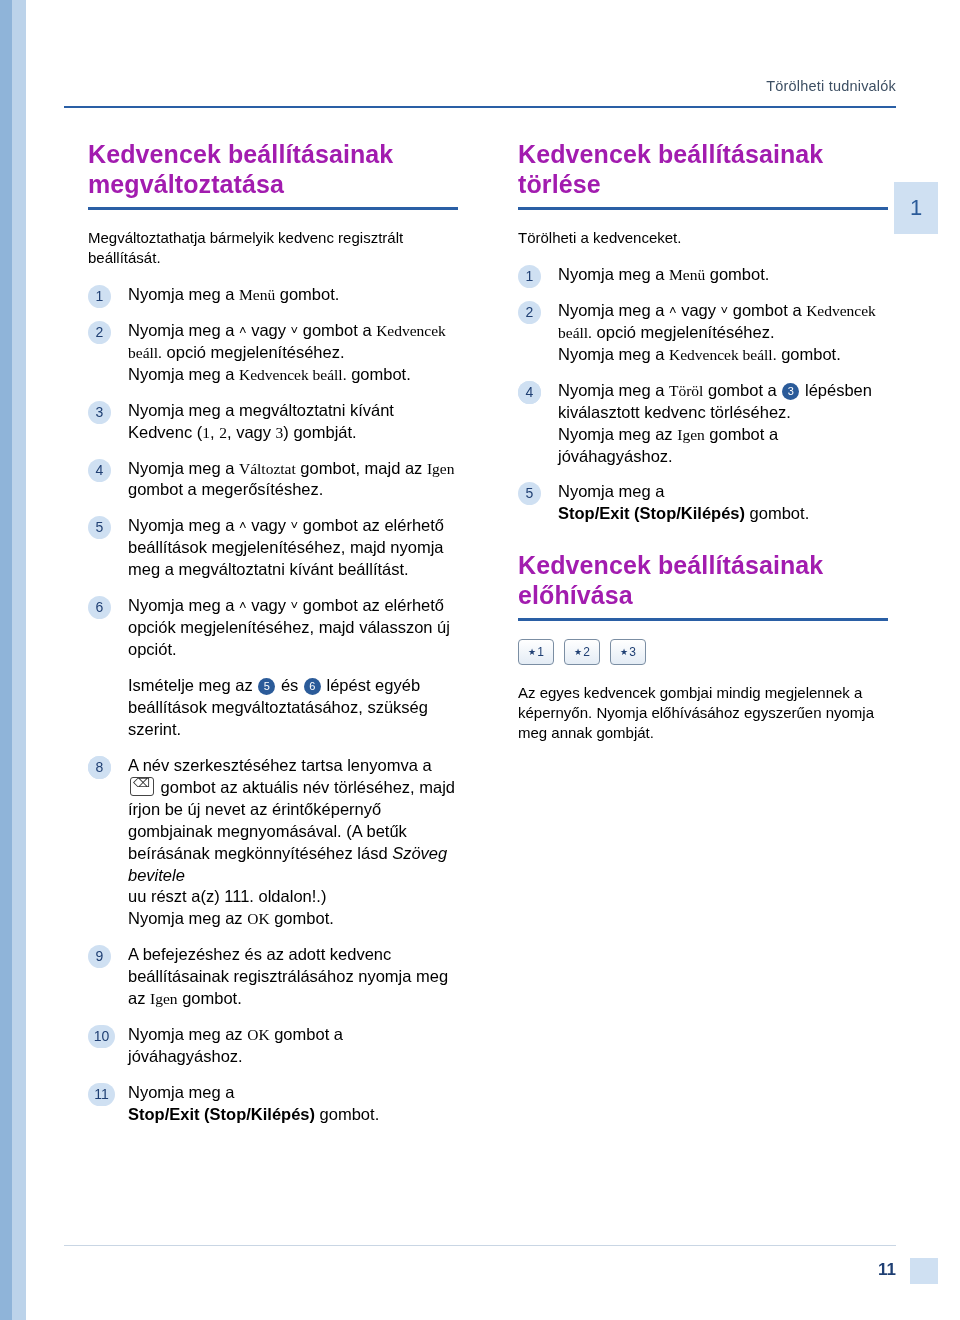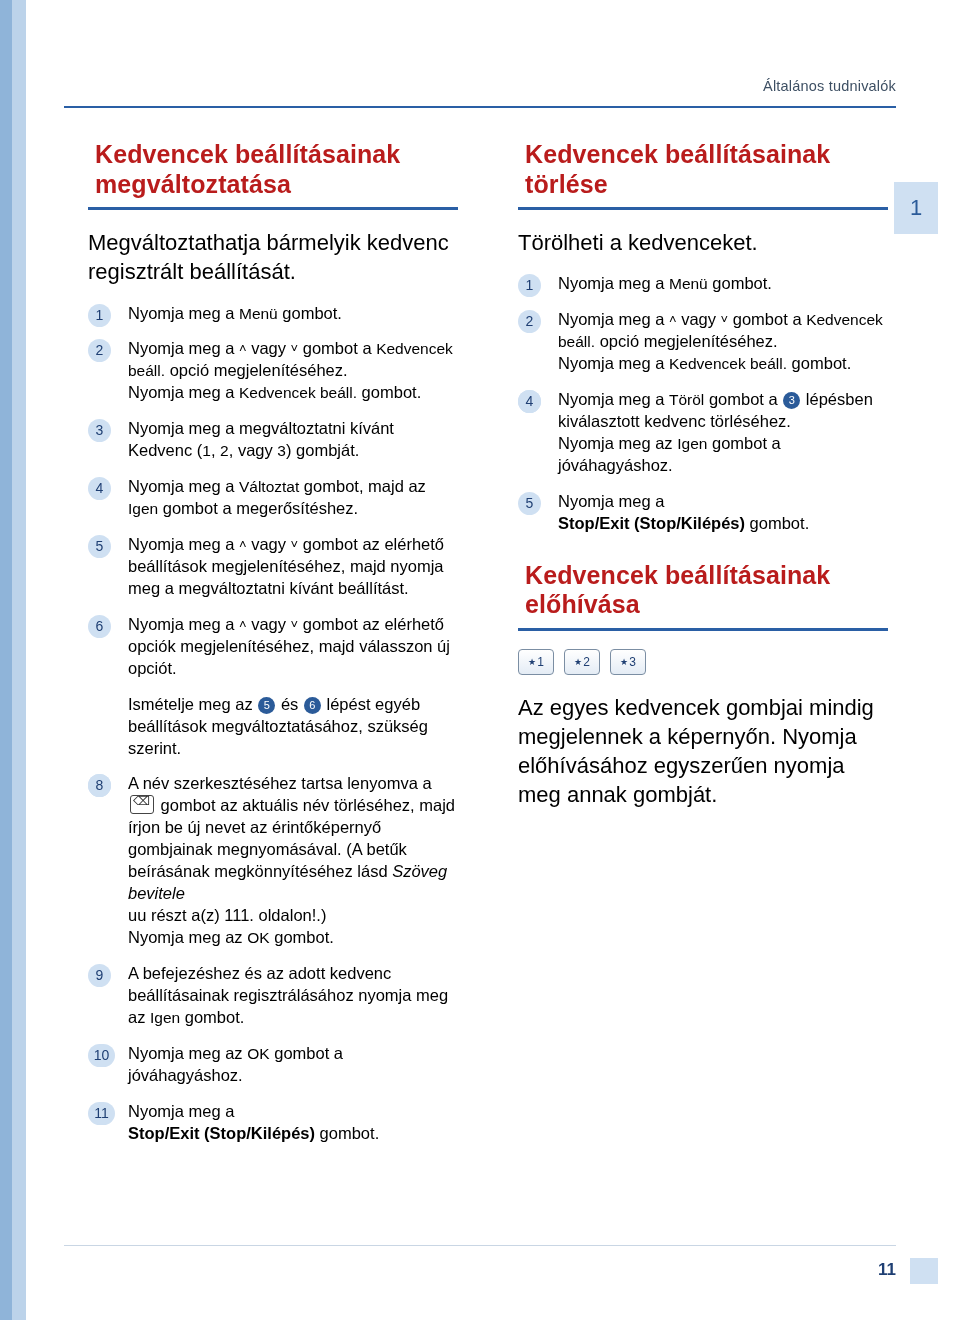--- a/index.html
+++ b/index.html
@@ -73,32 +73,32 @@
     top: 140px;
     width: 370px;
   }
   .col-left { left: 88px; }
   .col-right { left: 518px; }
 
   h1.sec {
     font-size: 25px;
     line-height: 1.18;
     font-weight: bold;
-    color: #b91c1c;
-    margin: 0 0 8px 7px;
+    color: #a21caf;
+    margin: 0 0 8px 0;
     letter-spacing: 0.1px;
   }
   .sec-rule {
     height: 3px;
     background: #2a5fa5;
     margin: 6px 0 18px 0;
   }
 
   p.intro {
-    font-size: 22px;
+    font-size: 15px;
     line-height: 1.33;
     margin: 0 0 16px 0;
   }
 
   ol.steps {
     list-style: none;
     margin: 0;
     padding: 0;
   }
   ol.steps li {
@@ -117,21 +117,21 @@
     border-radius: 50%;
     background: #cfe0f2;
     color: #1f3f73;
     font-size: 14px;
     line-height: 23px;
     text-align: center;
     font-family: "Liberation Sans", sans-serif;
   }
   .num.wide { width: 27px; border-radius: 12px; }
   .mono {
-    font-family: Liberation Sans, sans-serif;
+    font-family: Liberation Serif, serif;
     font-size: 15.5px;
   }
   .bold { font-weight: bold; }
   .ital { font-style: italic; }
   .plain-sub {
     padding-left: 40px;
     font-size: 16.5px;
     line-height: 1.33;
     margin: 0 0 14px 0;
   }
@@ -219,21 +219,21 @@
 </style>
 </head>
 <body>
 
 <div class="page">
 
   <div class="edge-bar">
     <div class="edge-bar-inner"></div>
   </div>
 
-  <div class="running-head">Általános tudnivalók</div>
+  <div class="running-head">Törölheti tudnivalók</div>
   <div class="head-rule"></div>
   <div class="chapter-tab">1</div>
 
   <div class="col col-left">
     <h1 class="sec">Kedvencek beállításainak megváltoztatása</h1>
     <div class="sec-rule"></div>
     <p class="intro">Megváltoztathatja bármelyik kedvenc regisztrált beállítását.</p>
     <ol class="steps" id="left-steps-1">
         <li><span class="num">1</span><span><span>Nyomja meg a </span><span class="mono">Menü</span><span> gombot.</span></span></li>
         <li><span class="num">2</span><span><span>Nyomja meg a </span><span class="arrow-up">˄</span><span> vagy </span><span class="arrow-up">˅</span><span> gombot a </span><span class="mono">Kedvencek beáll.</span><span> opció megjelenítéséhez.</span><br><span>Nyomja meg a </span><span class="mono">Kedvencek beáll.</span><span> gombot.</span></span></li>

